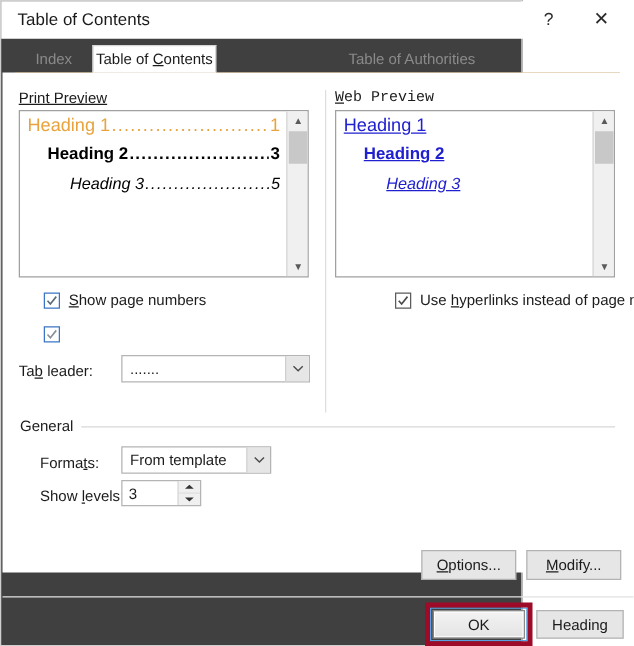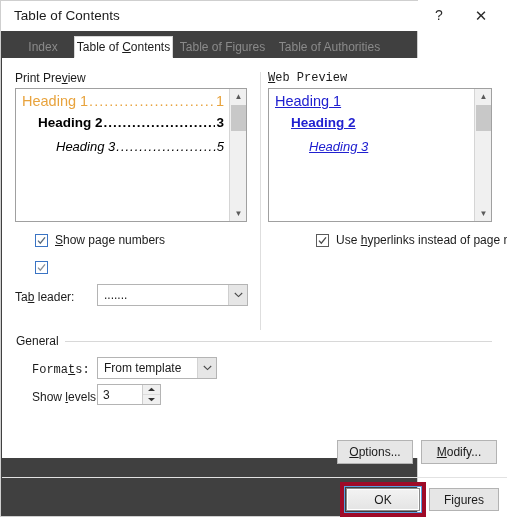--- a/index.html
+++ b/index.html
@@ -354,33 +354,30 @@
     </div>
   </div>
 
   <div class="tabstrip">
     <div class="tab inactive" style="left:0px; width:62px;">
       <span>Index</span>
     </div>
     <div class="tab active" style="left:62px; width:99px;">
       <span>Table of <u>C</u>ontents</span>
     </div>
-    <div class="tab inactive" style="left:161px; width:99px;">
-      <span>Table of Figures</span>
-    </div>
     <div class="tab inactive" style="left:260px; width:115px;">
       <span>Table of Authorities</span>
     </div>
   </div>
 
   <div class="content">
 
     <div class="col-divider" style="left:258px; top:14px; height:258px;"></div>
 
-    <div class="grouplabel" style="left:13px; top:13px;">Print Pre<u>v</u>iew</div>
+    <div class="grouplabel" style="left:13px; top:13px;text-decoration:underline;">Print Pre<u>v</u>iew</div>
 
     <div class="previewbox" style="left:13px; top:30px; width:232px; height:134px;">
 
       <div class="pp-line h1row">
         <span class="pp-title">Heading 1</span>
         <span class="pp-dots">..................................</span>
         <span class="pp-num">1</span>
       </div>
 
       <div class="pp-line h2row">
@@ -448,21 +445,21 @@
       <span class="drop">
         <svg width="9" height="6" viewBox="0 0 9 6">
             <path d="M0.8 1 L4.5 4.6 L8.2 1" fill="none" stroke="#4a4a4a" stroke-width="1.1"></path>
           </svg>
       </span>
     </div>
 
     <div class="grouplabel" style="left:14px; top:276px; background:#ffffff; padding-right:6px; z-index:2;">General</div>
     <div class="groupbox-line" style="left:14px; top:283px; width:476px;"></div>
 
-    <div class="field-label" style="left:30px; top:305px;font-family:Liberation Mono, monospace;">Forma<u>t</u>s:</div>
+    <div class="field-label" style="left:30px; top:305px;">Forma<u>t</u>s:</div>
     <div class="combo" style="left:95px; top:299px; width:120px; height:22px;">
       <span class="val">From template</span>
       <span class="drop">
         <svg width="9" height="6" viewBox="0 0 9 6">
             <path d="M0.8 1 L4.5 4.6 L8.2 1" fill="none" stroke="#4a4a4a" stroke-width="1.1"></path>
           </svg>
       </span>
     </div>
 
     <div class="field-label" style="left:30px; top:332px;">Show <u>l</u>evels:</div>
@@ -492,18 +489,18 @@
   </div>
 
   <div class="footer-sep"></div>
 
   <div class="btn default-ok" style="left:345px; top:487px; width:74px; height:23px;">
     <span>OK</span>
   </div>
   <div class="ok-focus" style="left:343px; top:485px; width:78px; height:27px;"></div>
 
   <div class="btn" style="left:428px; top:487px; width:70px; height:23px; border-color:#b3b3b3;">
-    <span>Figures</span>
+    <span>Heading</span>
   </div>
 
   <div class="annot" style="left:339px; top:481px; width:86px; height:35px;"></div>
 
 </div>
 
 </body></html>

